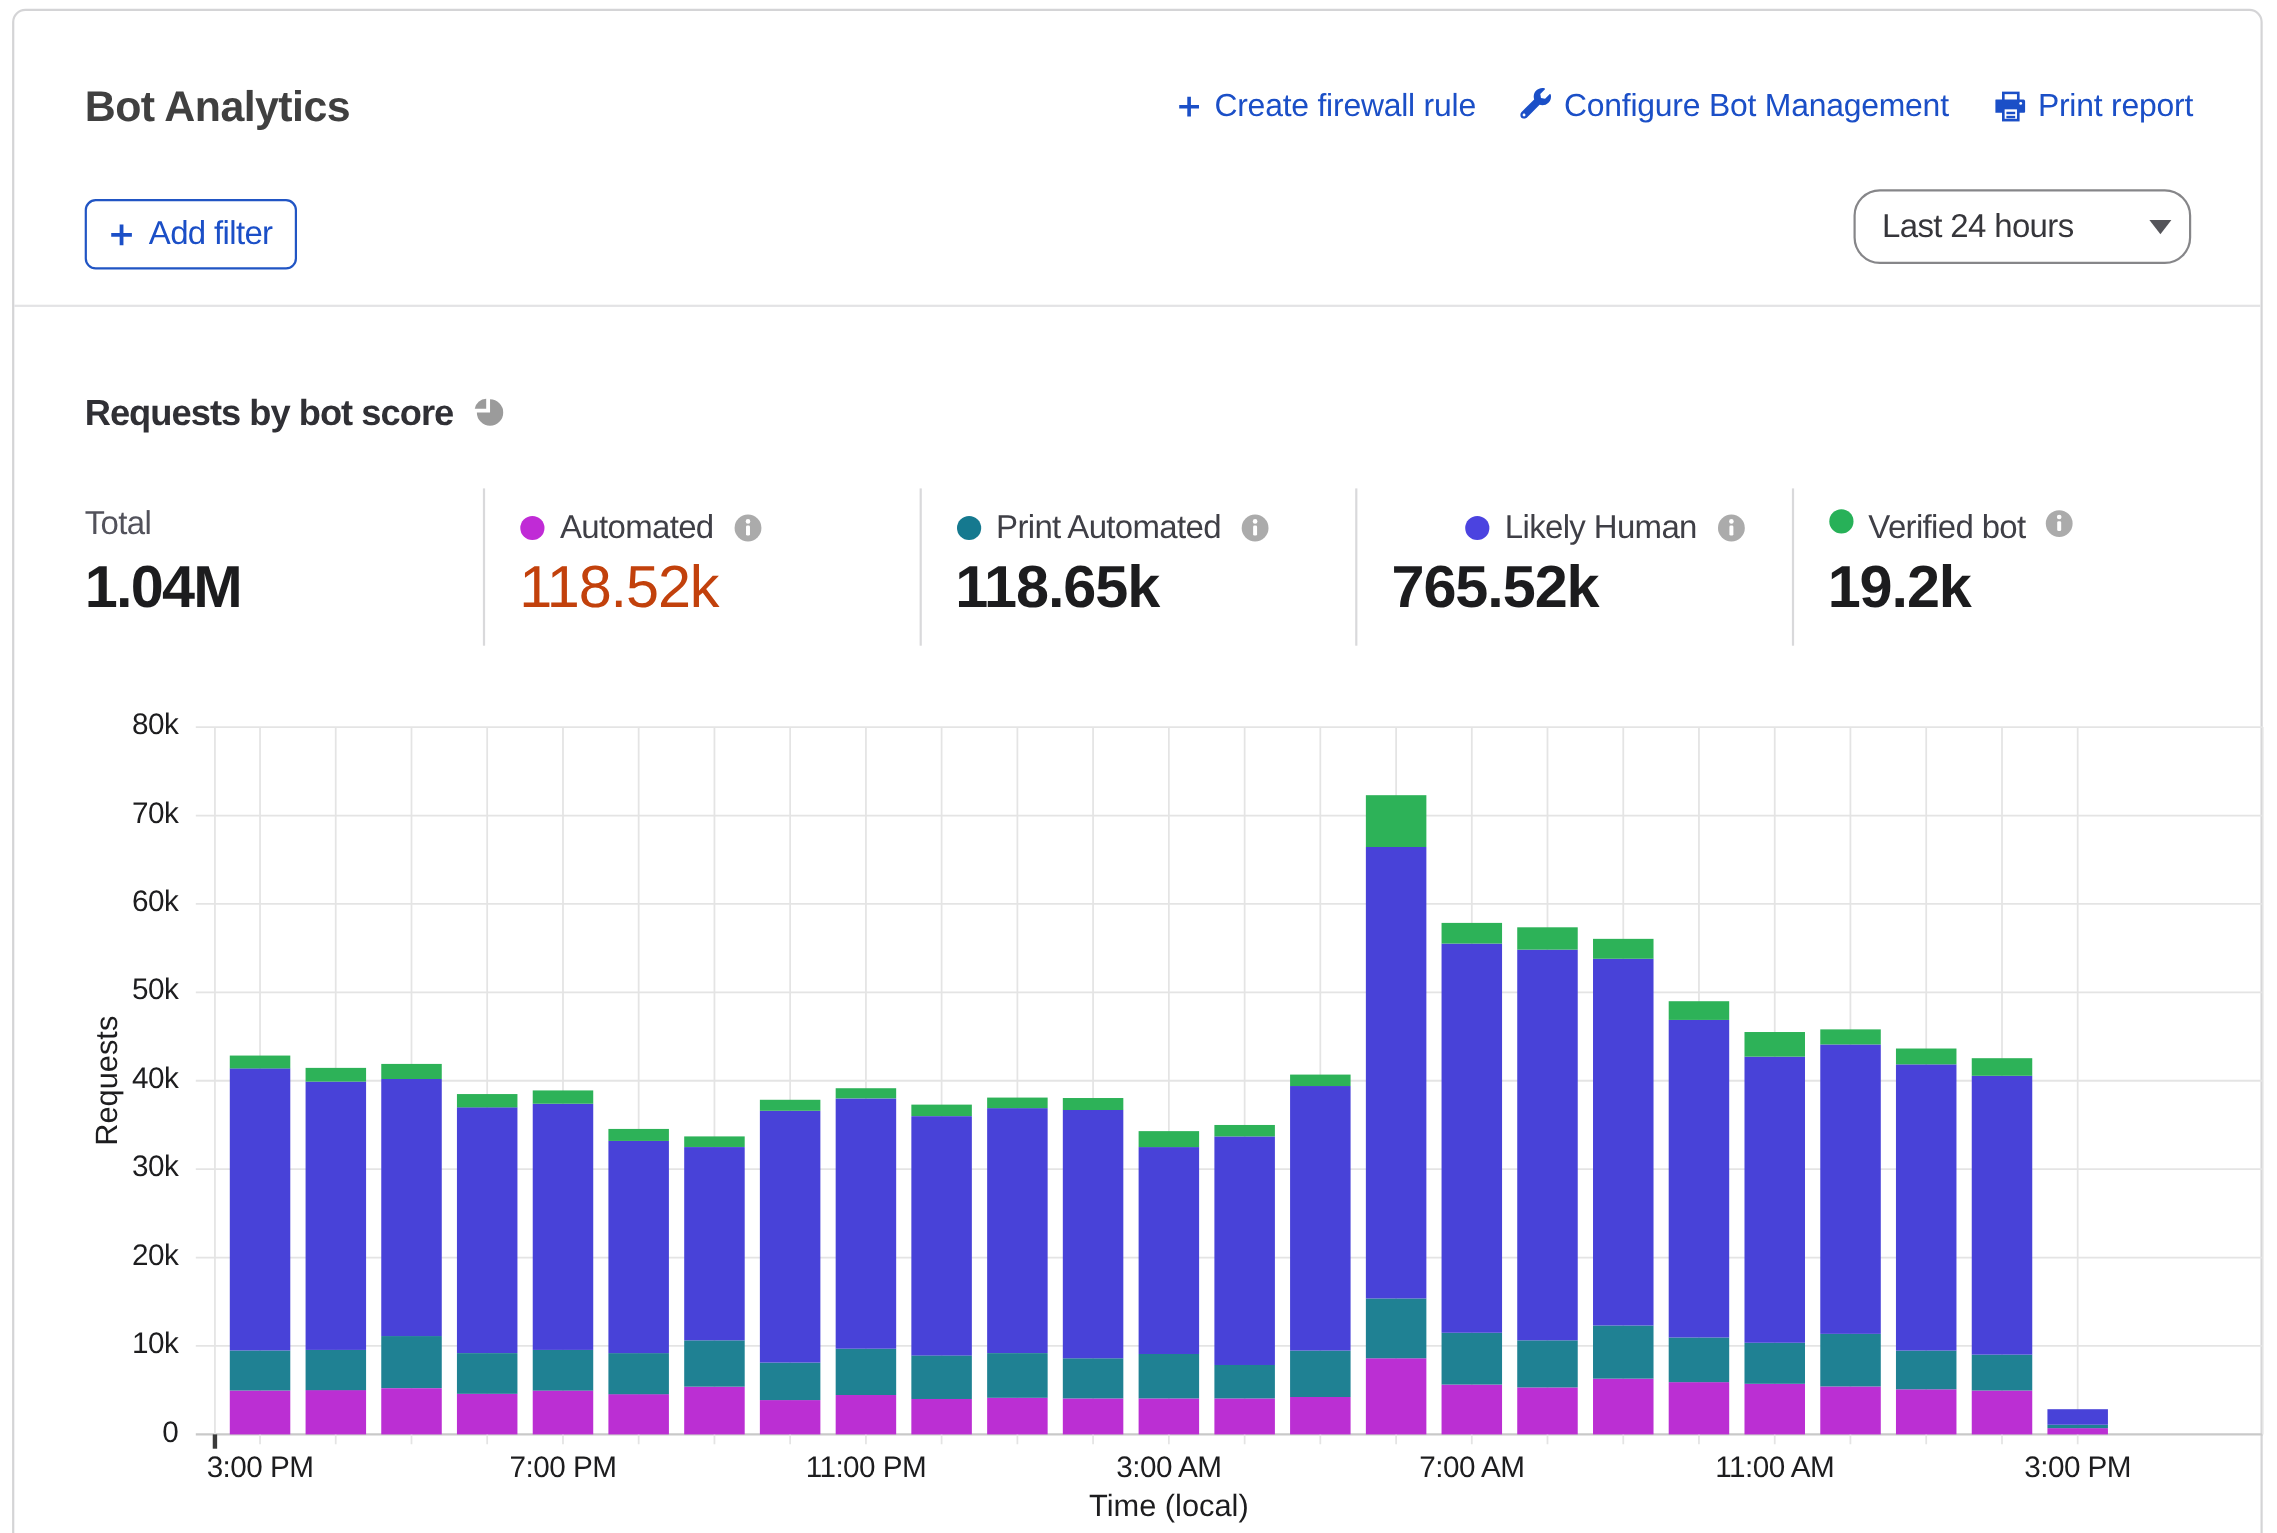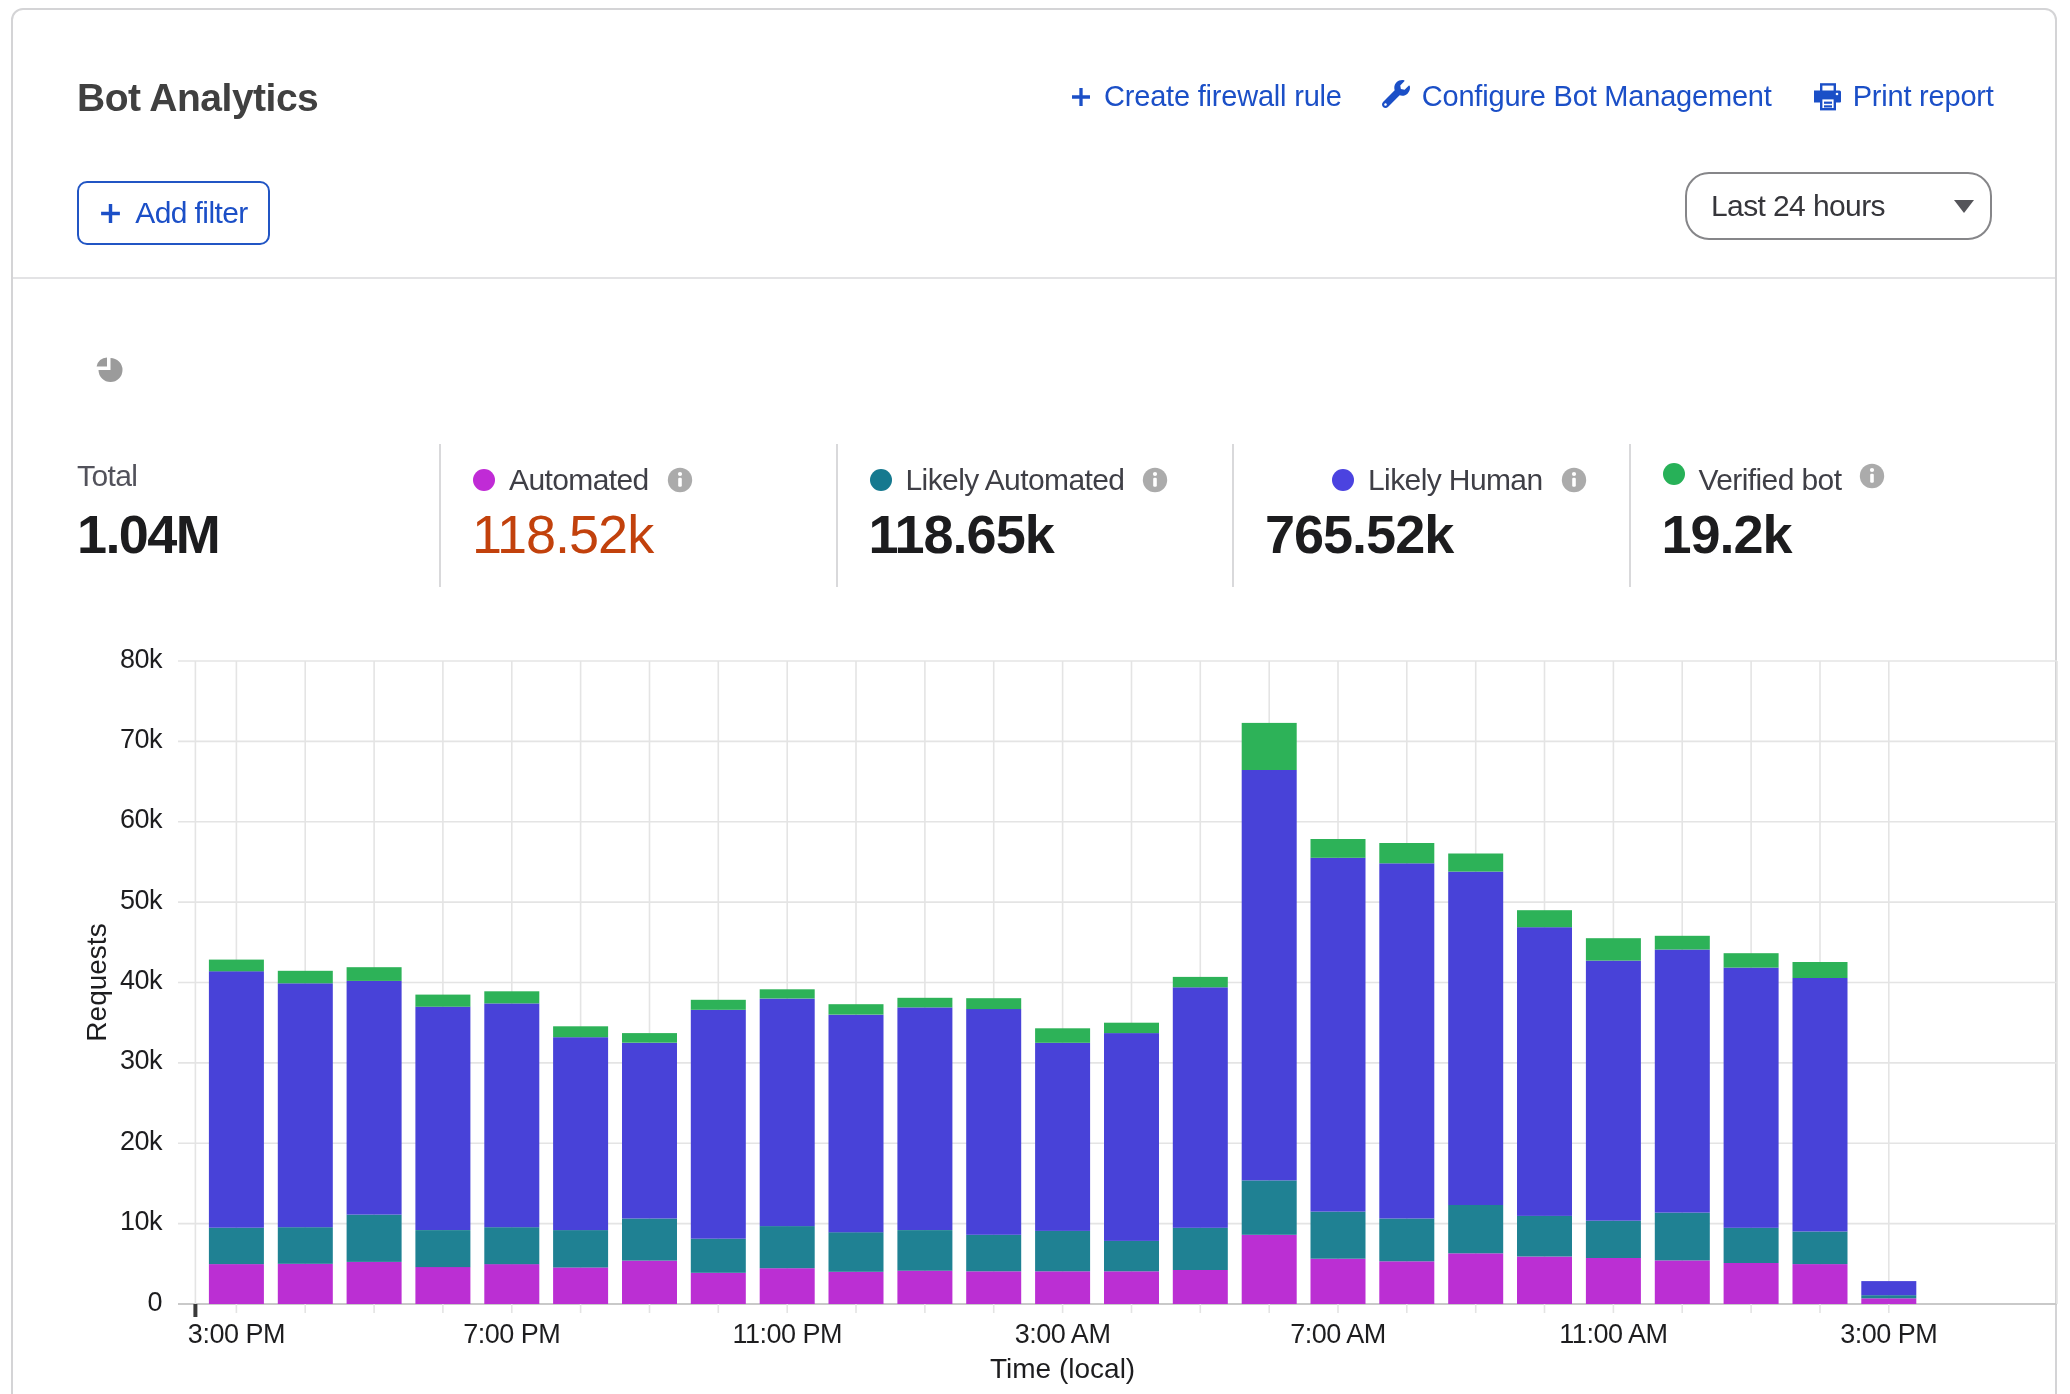--- a/index.html
+++ b/index.html
@@ -46,20 +46,21 @@
     </span>
     <span>Add filter</span>
 </div>
 
 <div class="abs" style="left:1685px;top:172px;width:307px;height:68px;border:2.5px solid #868689;border-radius:24px;display:flex;align-items:center;color:#36363b;font-size:30px;letter-spacing:-0.6px;">
   <span style="margin-left:24px;">Last 24 hours</span>
   <span style="margin-left:auto;margin-right:16px;width:0;height:0;border-left:10px solid transparent;border-right:10px solid transparent;border-top:13px solid #55555a;"></span>
 </div>
 
 <div class="abs" style="left:77px;top:356px;display:flex;align-items:center;">
+  <span style="font-size:33px;font-weight:700;color:#303035;letter-spacing:-0.9px;">Requests by bot score</span>
   <span style="margin-left:18px;">
       <svg width="28" height="28" viewBox="0 0 28 28" style="display:block">
         <path fill="#9b9b9b" d="M15.5 2 A 12 12 0 1 1 3.5 14 L 15.5 14 Z" transform="rotate(0 14 14)"></path>
         <path fill="#9b9b9b" d="M12 10.5 L 12 1.6 A 10.5 10.5 0 0 0 1.6 10.5 Z"></path>
       </svg>
     </span>
 </div>
 
 <div style="position:absolute;left:77px;top:459px;font-size:30px;letter-spacing:-0.6px;color:#52525b;">Total</div>
 <div style="position:absolute;left:77px;top:503px;font-size:54px;font-weight:700;color:#1c1c1e;letter-spacing:-1.6px;">1.04M</div>
@@ -70,21 +71,21 @@
       <svg width="26" height="26" viewBox="0 0 26 26" style="display:block">
         <circle cx="13" cy="13" r="12.2" fill="#ababab"></circle>
         <rect x="11.2" y="10.8" width="3.6" height="9" rx="1.2" fill="#fff"></rect>
         <circle cx="13" cy="7" r="2.1" fill="#fff"></circle>
       </svg>
     </span>
   </div>
 <div style="position:absolute;left:472px;top:503px;font-size:54px;font-weight:400;color:#c2410c;letter-spacing:-1px;">118.52k</div>
 <div style="position:absolute;left:869.5px;top:463px;display:flex;align-items:center;gap:14px;">
     <span style="width:22px;height:22px;border-radius:50%;background:#15798f;flex:0 0 auto;"></span>
-    <span style="font-size:30px;letter-spacing:-0.6px;color:#3f3f46;">Likely Automated</span>
+    <span style="font-size:30px;letter-spacing:-0.6px;color:#3f3f46;">Print Automated</span>
     <span style="margin-left:4px;">
       <svg width="26" height="26" viewBox="0 0 26 26" style="display:block">
         <circle cx="13" cy="13" r="12.2" fill="#ababab"></circle>
         <rect x="11.2" y="10.8" width="3.6" height="9" rx="1.2" fill="#fff"></rect>
         <circle cx="13" cy="7" r="2.1" fill="#fff"></circle>
       </svg>
     </span>
   </div>
 <div style="position:absolute;left:868.5px;top:503px;font-size:54px;font-weight:700;color:#1c1c1e;letter-spacing:-1px;">118.65k</div>
 <div style="position:absolute;left:1332px;top:463px;display:flex;align-items:center;gap:14px;">

